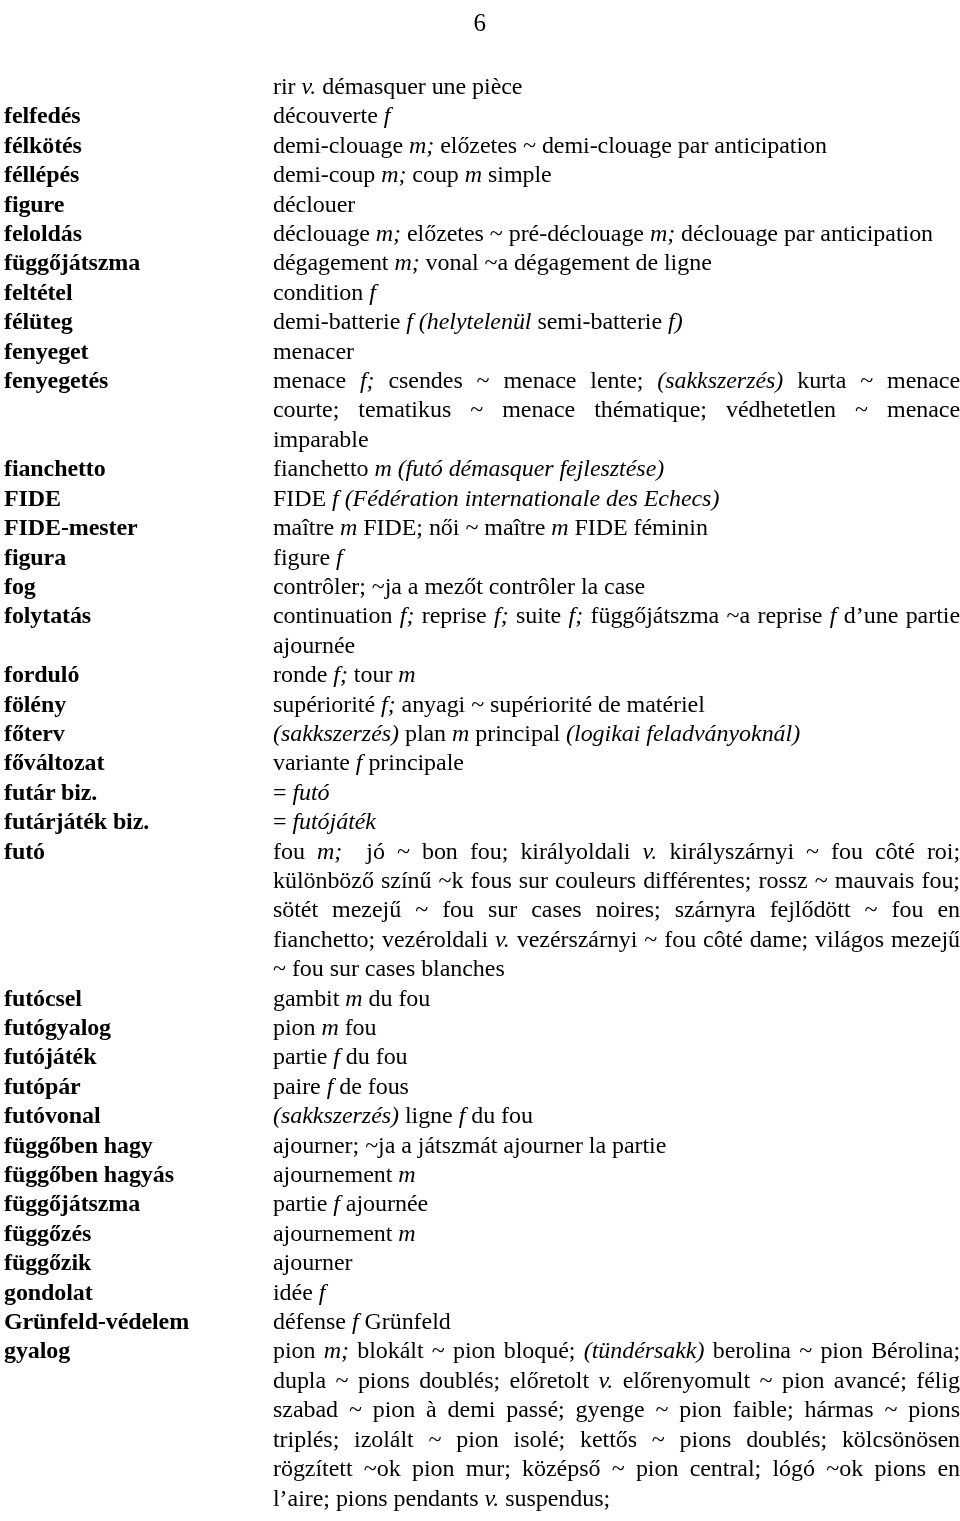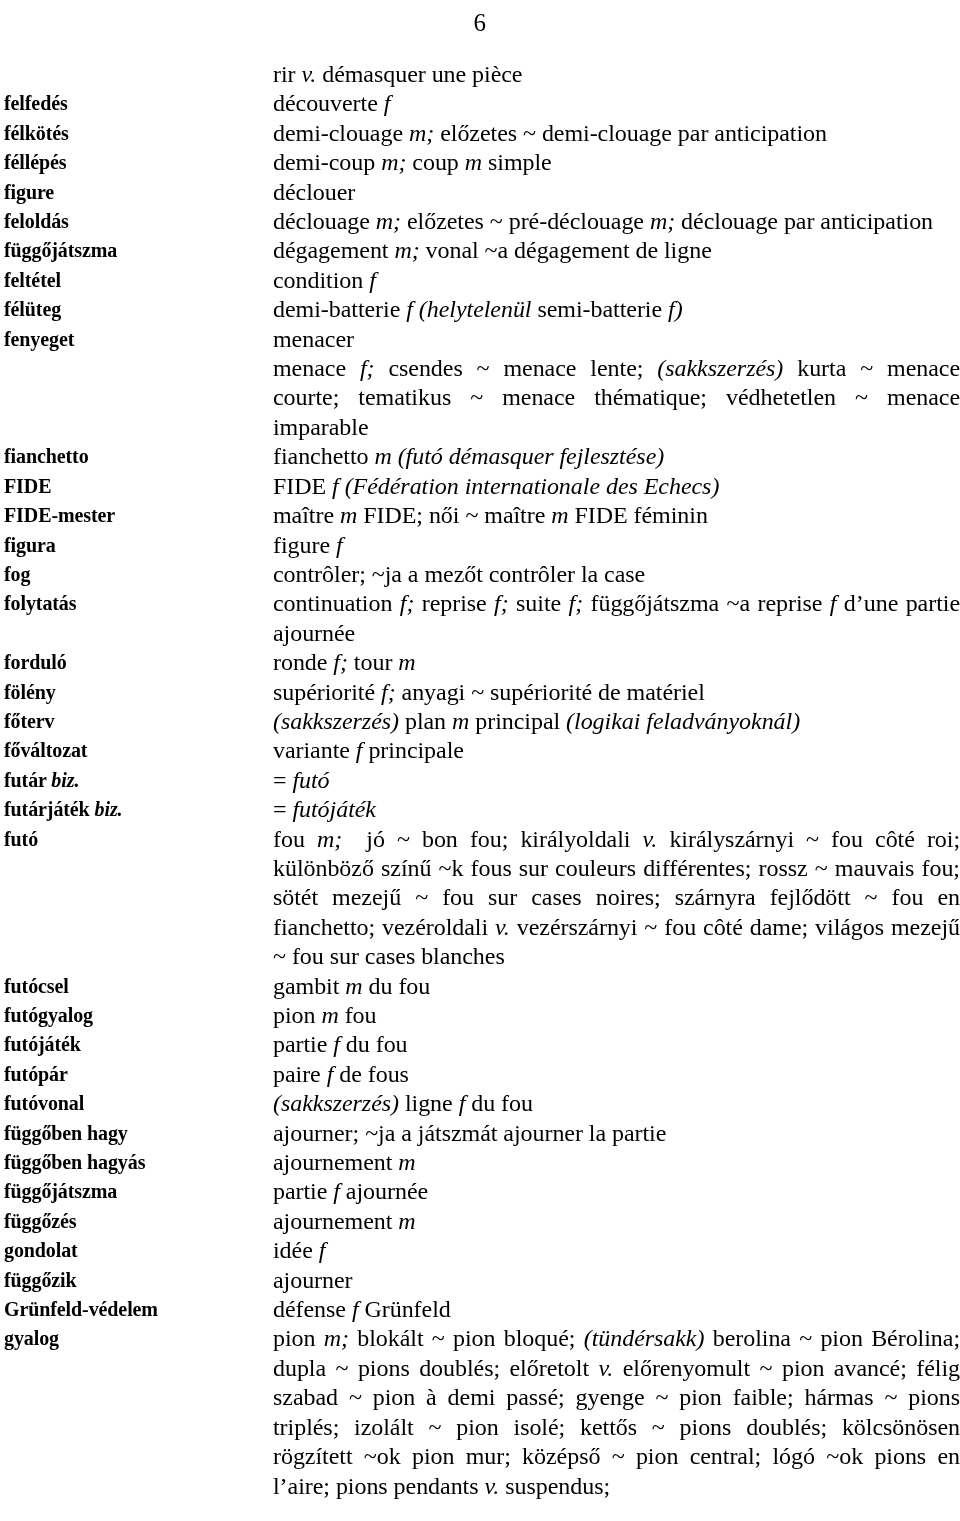--- a/index.html
+++ b/index.html
@@ -22,42 +22,41 @@
   }
   .page-number {
     text-align: center;
     font-size: 25px;
     line-height: 30px;
     padding-top: 8px;
     letter-spacing: 0.5px;
   }
   .dict-body {
     position: absolute;
-    top: 60px;
+    top: 72px;
     left: 0;
     width: 800px;
   }
   .entry {
     position: relative;
     display: block;
   }
   .headword-col {
     position: absolute;
     left: 4px;
     top: 0;
     width: 264px;
     font-weight: bold;
-    font-size: 20px;
+    font-size: 24px;
     line-height: 29.4px;
     white-space: nowrap;
     letter-spacing: -0.1px;
   }
   .headword-col .abbr {
     font-weight: bold;
-    font-style: italic;
   }
   .def-col {
     margin-left: 273px;
     width: 687px;
     font-size: 24px;
     line-height: 29.4px;
     text-align: justify;
     text-justify: inter-word;
     hyphens: manual;
     letter-spacing: -0.05px;
@@ -112,20 +111,21 @@
         </div>
         <div class="entry">
           <div class="headword-col">félüteg</div>
           <div class="def-col nojust">demi-batterie <i>f (helytelenül</i> semi-batterie <i>f)</i></div>
         </div>
         <div class="entry">
           <div class="headword-col">fenyeget</div>
           <div class="def-col nojust">menacer</div>
         </div>
         <div class="entry">
+          <div class="headword-col">fenyegetés</div>
           <div class="def-col">menace <i>f;</i> <b>csendes</b> ~ menace lente; <i>(sakkszerzés)</i> <b>kurta</b> ~ menace courte; <b>tematikus</b> ~ menace thématique; <b>védhetetlen</b> ~ menace imparable</div>
         </div>
         <div class="entry">
           <div class="headword-col">fianchetto</div>
           <div class="def-col nojust">fianchetto <i>m (futó démasquer fejlesztése)</i></div>
         </div>
         <div class="entry">
           <div class="headword-col">FIDE</div>
           <div class="def-col nojust">FIDE <i>f (Fédération internationale des Echecs)</i></div>
         </div>
@@ -203,28 +203,28 @@
         </div>
         <div class="entry">
           <div class="headword-col">függőjátszma</div>
           <div class="def-col nojust">partie <i>f</i> ajournée</div>
         </div>
         <div class="entry">
           <div class="headword-col">függőzés</div>
           <div class="def-col nojust">ajournement <i>m</i></div>
         </div>
         <div class="entry">
+          <div class="headword-col">függőzik</div>
+          <div class="def-col nojust">ajourner</div>
+        </div>
+        <div class="entry">
           <div class="headword-col">gondolat</div>
           <div class="def-col nojust">idée <i>f</i></div>
         </div>
         <div class="entry">
-          <div class="headword-col">függőzik</div>
-          <div class="def-col nojust">ajourner</div>
-        </div>
-        <div class="entry">
           <div class="headword-col">Grünfeld-védelem</div>
           <div class="def-col nojust">défense <i>f</i> Grünfeld</div>
         </div>
         <div class="entry">
           <div class="headword-col">gyalog</div>
           <div class="def-col">pion <i>m;</i> <b>blokált</b> ~ pion bloqué; <i>(tündérsakk)</i> <b>berolina</b> ~ pion Bérolina; <b>dupla</b> ~ pions doublés; <b>előretolt</b> <i>v.</i> <b>előrenyomult</b> ~ pion avancé; <b>félig szabad</b> ~ pion à demi passé; <b>gyenge</b> ~ pion faible; <b>hármas</b> ~ pions triplés; <b>izolált</b> ~ pion isolé; <b>kettős</b> ~ pions doublés; <b>kölcsönösen rögzített ~ok</b> pion mur; <b>középső</b> ~ pion central; <b>lógó ~ok</b> pions en l’aire; pions pendants <i>v.</i> suspendus;</div>
         </div>
       </div>
 
   </div>

